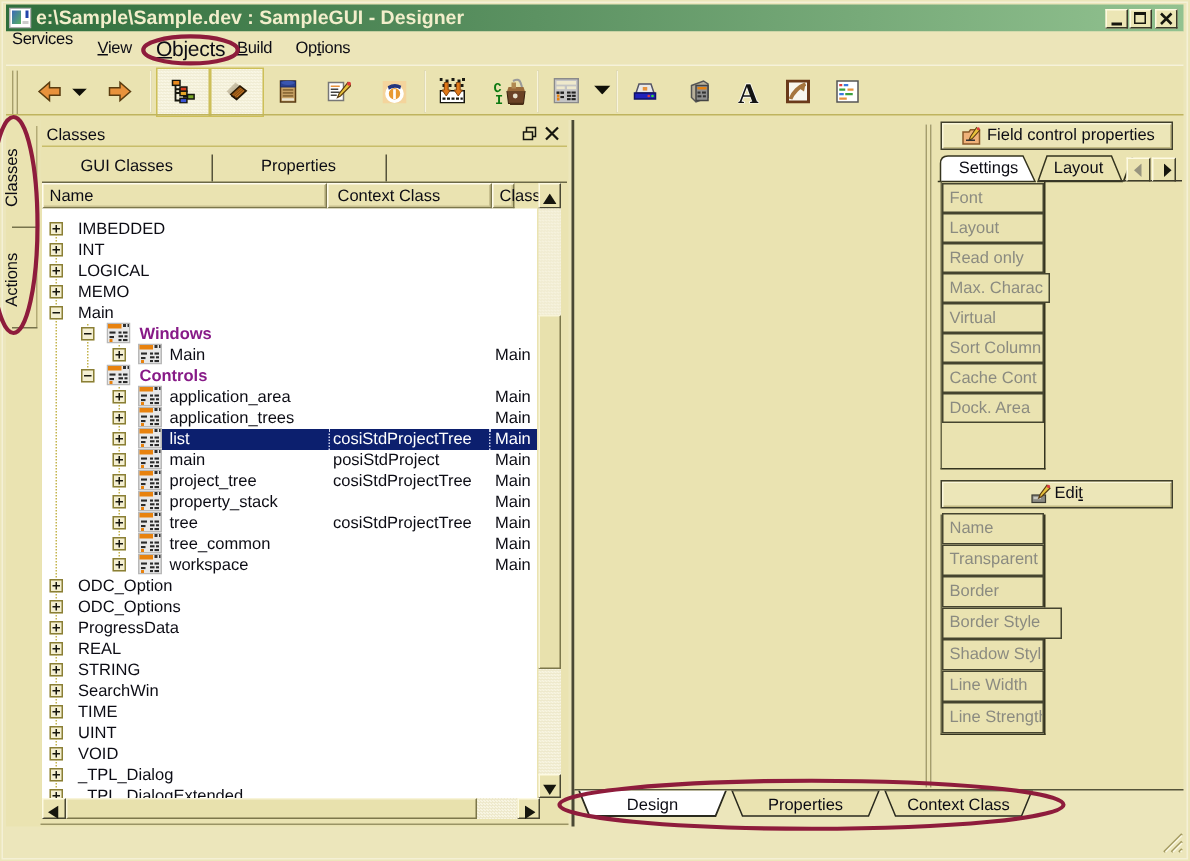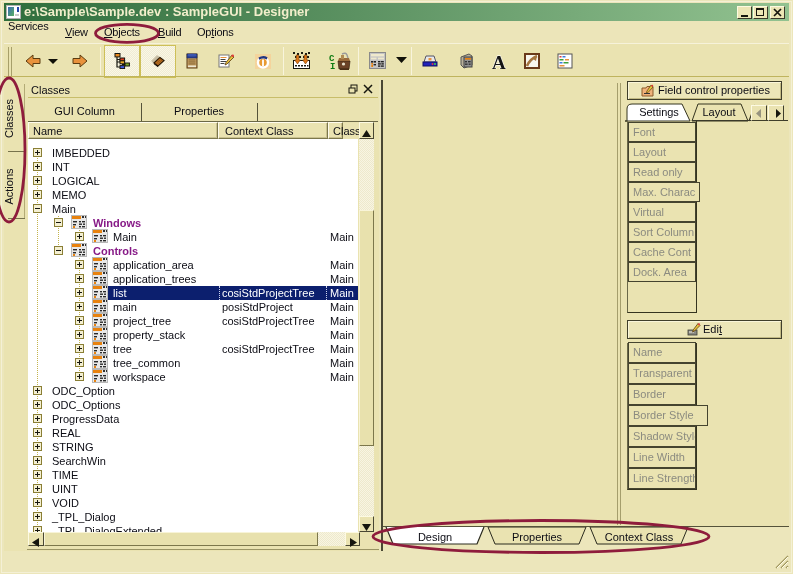--- a/index.html
+++ b/index.html
@@ -50,21 +50,21 @@
   </div>
 <div class="abs" style="left:770px;top:6px;width:15px;height:13px;background:#ece6b5;border:1px solid;border-color:#fdfae0 #3a392a #3a392a #fdfae0">
     <svg class="abs" style="left:2px;top:1px;display:block" width="9" height="9" viewBox="0 0 9 9">
       <path d="M1 1 L8 8 M8 1 L1 8" stroke="#16160e" stroke-width="1.7"></path>
     </svg>
   </div>
 
 <div class="abs" style="left:4px;top:21px;width:785px;height:22px;background:#ece5b9"></div>
 <div class="abs t11" style="left:8px;top:20px;font-size:11px;letter-spacing:-0.2px">Services</div>
 <div class="abs t11" style="left:65px;top:26px;font-size:11px;letter-spacing:-0.2px"><span style="text-decoration:underline">V</span>iew</div>
-<div class="abs t11" style="left:104px;top:26px;font-size:11px;letter-spacing:-0.2px"><span style="text-decoration:underline">O</span>bjects</div>
+<div class="abs t11" style="left:104px;top:26px;font-size:14px;letter-spacing:-0.2px"><span style="text-decoration:underline">O</span>bjects</div>
 <div class="abs t11" style="left:158px;top:26px;font-size:11px;letter-spacing:-0.2px"><span style="text-decoration:underline">B</span>uild</div>
 <div class="abs t11" style="left:197px;top:26px;font-size:11px;letter-spacing:-0.2px">Op<span style="text-decoration:underline">t</span>ions</div>
 
 <div class="abs" style="left:4px;top:43px;width:785px;height:37px;background:#eae3b1;border-top:1px solid #f6f2da"></div>
 <div class="abs" style="left:8px;top:47px;width:1px;height:29px;background:#fdf9e2;border-right:1px solid #a79f6a"></div>
 <div class="abs" style="left:11px;top:47px;width:1px;height:29px;background:#fdf9e2;border-right:1px solid #a79f6a"></div>
 <svg class="abs" style="left:25px;top:53px" width="16" height="16" viewBox="0 0 16 16">
     <path d="M1 8 L8 2 L8 5.5 L15 5.5 L15 10.5 L8 10.5 L8 14 Z" fill="#e8923c" stroke="#5a3c10" stroke-width="1"></path>
   </svg>
 <svg class="abs" style="left:48px;top:59px" width="10" height="5" viewBox="0 0 10 5">
@@ -229,21 +229,21 @@
 <div class="abs t11" style="left:31px;top:84px">Classes</div>
 <svg class="abs" style="left:348px;top:84px" width="10" height="10" viewBox="0 0 10 10">
     <rect x="3" y="1" width="6" height="6" fill="none" stroke="#16160e"></rect>
     <rect x="1" y="4" width="6" height="5" fill="#eae3b1" stroke="#16160e"></rect>
   </svg>
 <svg class="abs" style="left:363px;top:84px" width="10" height="10" viewBox="0 0 10 10">
     <path d="M1 1 L9 9 M9 1 L1 9" stroke="#16160e" stroke-width="1.5"></path>
   </svg>
 <div class="abs" style="left:28px;top:97px;width:350px;height:1px;background:#c8bd6a"></div>
 
-<div class="abs t11" style="left:28px;top:105px;width:113px;text-align:center">GUI Column</div>
+<div class="abs t11" style="left:28px;top:105px;width:113px;text-align:center">GUI Classes</div>
 <div class="abs t11" style="left:141px;top:105px;width:116px;text-align:center">Properties</div>
 <div class="abs" style="left:141px;top:103px;width:1px;height:18px;background:#55533a"></div>
 <div class="abs" style="left:257px;top:103px;width:1px;height:18px;background:#55533a"></div>
 <div class="abs" style="left:28px;top:121px;width:350px;height:1px;background:#6b6847"></div>
 
 <div class="abs hdrcell" style="left:28px;width:190px">Name</div>
 <div class="abs hdrcell" style="left:218px;width:110px;padding-left:6px">Context Class</div>
 <div class="abs hdrcell" style="left:328px;width:15px">Class</div>
 
 <div class="abs" style="left:28px;top:139px;width:330px;height:393px;background:#ffffff"></div>

